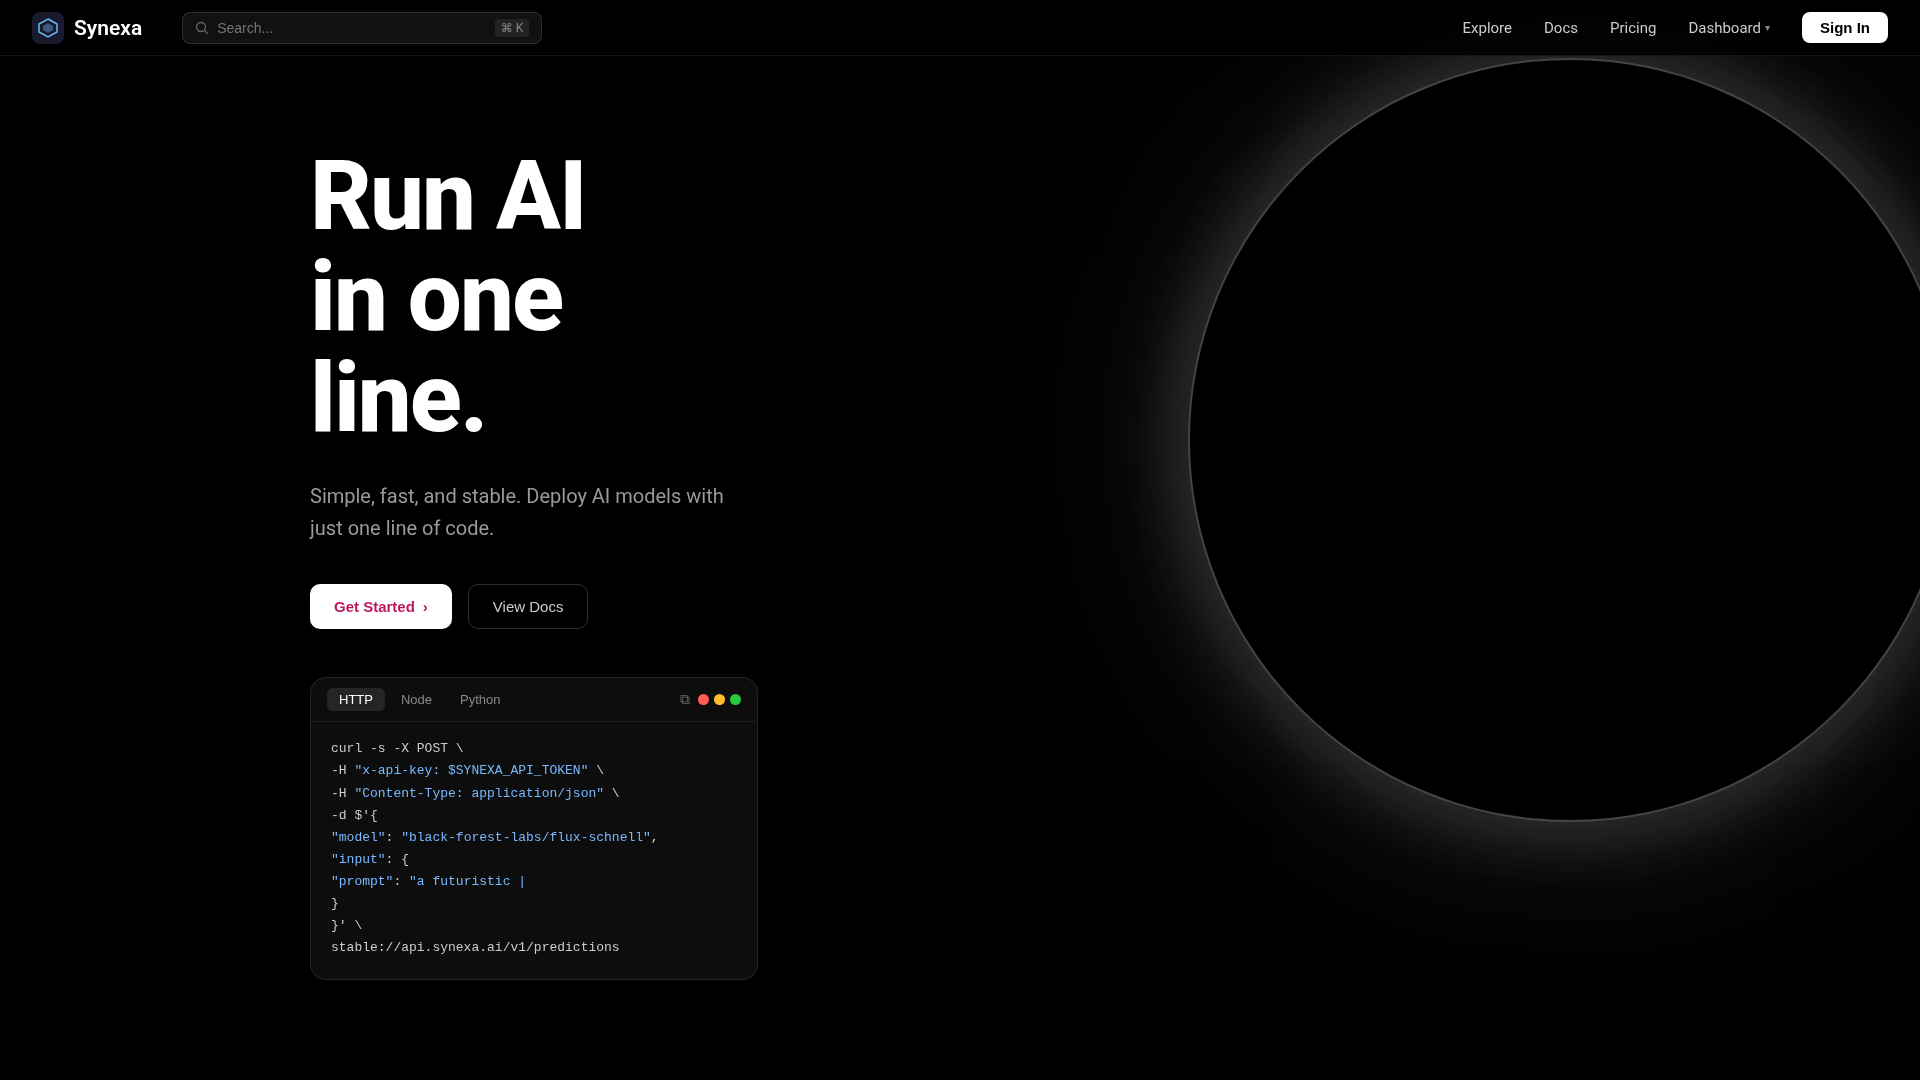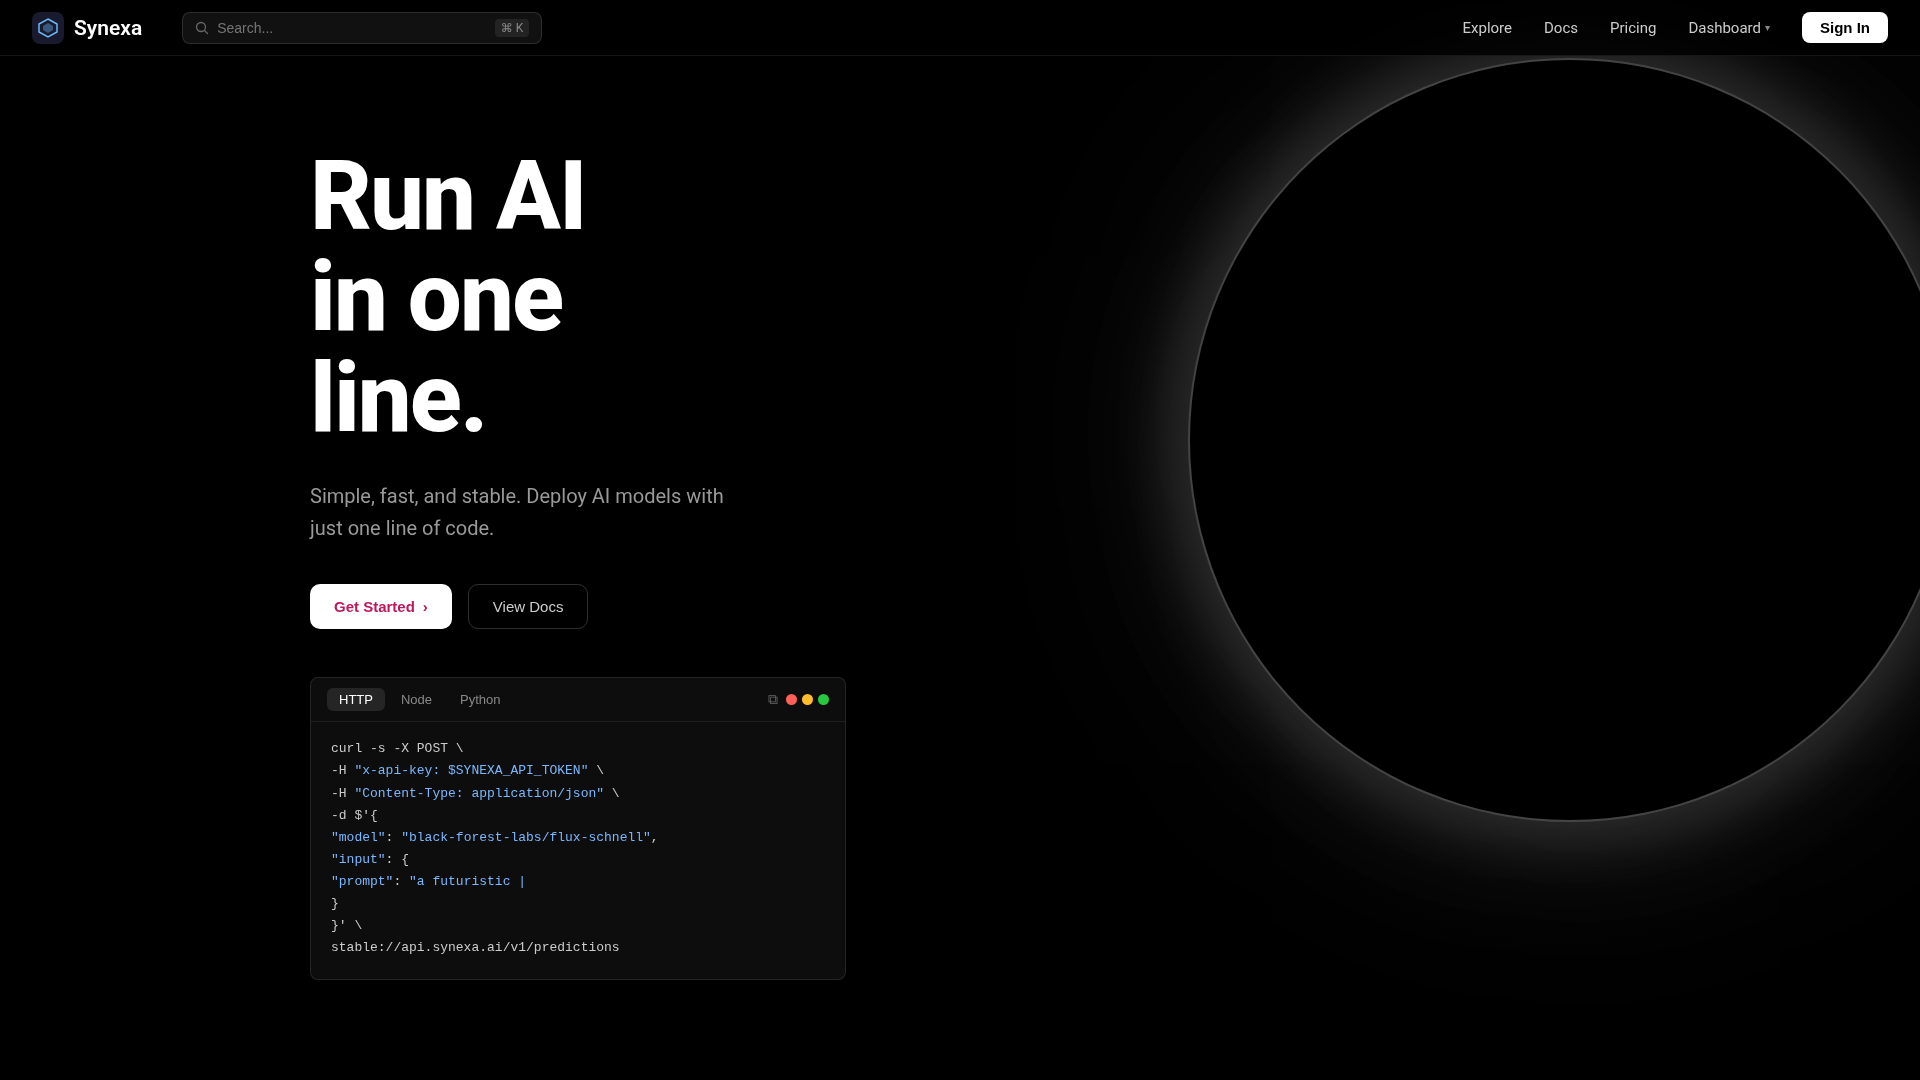--- a/index.html
+++ b/index.html
@@ -192,22 +192,22 @@
       font-size: 15px;
       font-weight: 500;
       cursor: pointer;
       justify-content: flex-end;
     }
 
     
     .code-block {
       background: #0d0d0d;
       border: 1px solid rgba(255,255,255,0.1);
-      border-radius: 8px;
-      width: 536px;
+      border-radius: 16px;
+      width: 448px;
       overflow: hidden;
     }
 
     .code-tabs {
       display: flex;
       align-items: center;
       padding: 10px 16px;
       border-bottom: 1px solid rgba(255,255,255,0.07);
       gap: 4px;
     }

